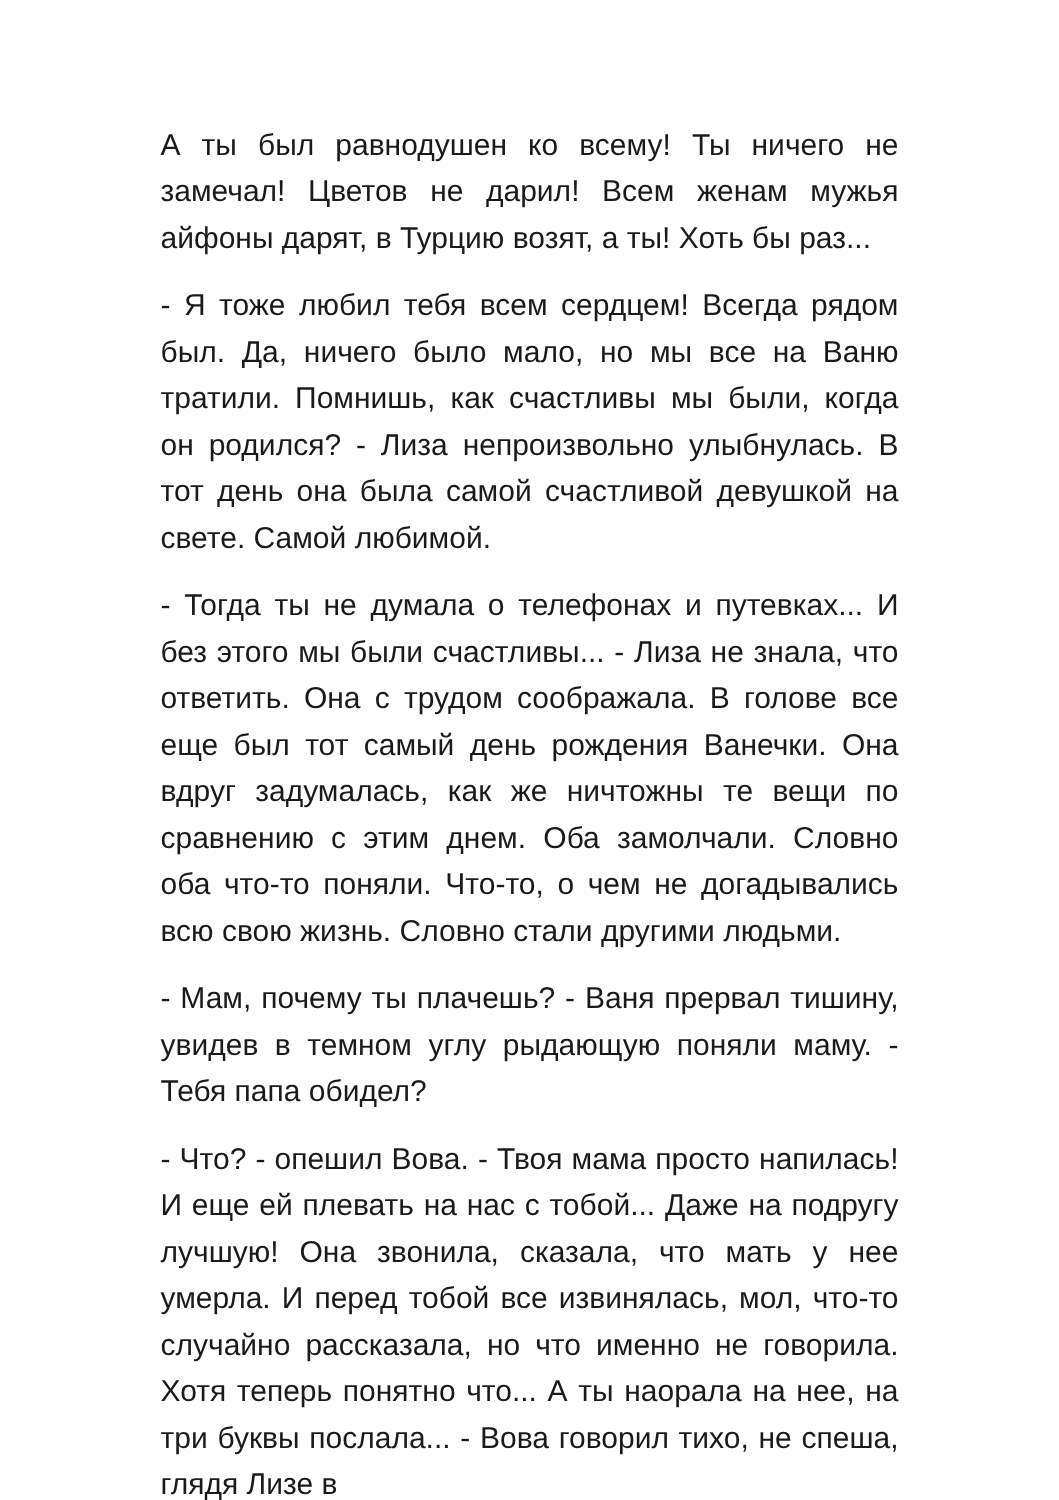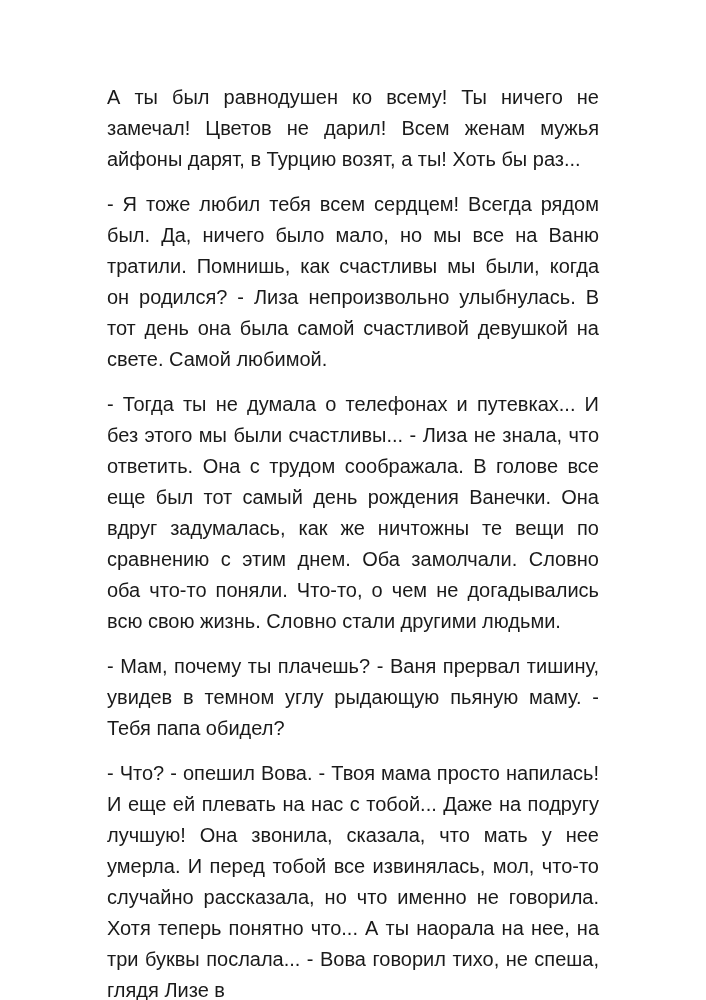--- a/index.html
+++ b/index.html
@@ -45,16 +45,16 @@
   }
 </style>
 </head>
 <body>
 
 <div id="page">
   <div id="text-column">
     <p class="para">А ты был равнодушен ко всему! Ты ничего не замечал! Цветов не дарил! Всем женам мужья айфоны дарят, в Турцию возят, а ты! Хоть бы раз...</p>
     <p class="para">- Я тоже любил тебя всем сердцем! Всегда рядом был. Да, ничего было мало, но мы все на Ваню тратили. Помнишь, как счастливы мы были, когда он родился? - Лиза непроизвольно улыбнулась. В тот день она была самой счастливой девушкой на свете. Самой любимой.</p>
     <p class="para">- Тогда ты не думала о телефонах и путевках... И без этого мы были счастливы... - Лиза не знала, что ответить. Она с трудом соображала. В голове все еще был тот самый день рождения Ванечки. Она вдруг задумалась, как же ничтожны те вещи по сравнению с этим днем. Оба замолчали. Словно оба что-то поняли. Что-то, о чем не догадывались всю свою жизнь. Словно стали другими людьми.</p>
-    <p class="para">- Мам, почему ты плачешь? - Ваня прервал тишину, увидев в темном углу рыдающую пьяную маму. - Тебя папа обидел?</p>
+    <p class="para">- Мам, почему ты плачешь? - Ваня прервал тишину, увидев в темном углу рыдающую поняли маму. - Тебя папа обидел?</p>
     <p class="para">- Что? - опешил Вова. - Твоя мама просто напилась! И еще ей плевать на нас с тобой... Даже на подругу лучшую! Она звонила, сказала, что мать у нее умерла. И перед тобой все извинялась, мол, что-то случайно рассказала, но что именно не говорила. Хотя теперь понятно что... А ты наорала на нее, на три буквы послала... - Вова говорил тихо, не спеша, глядя Лизе в</p>
   </div>
 </div>
 
 </body></html>

